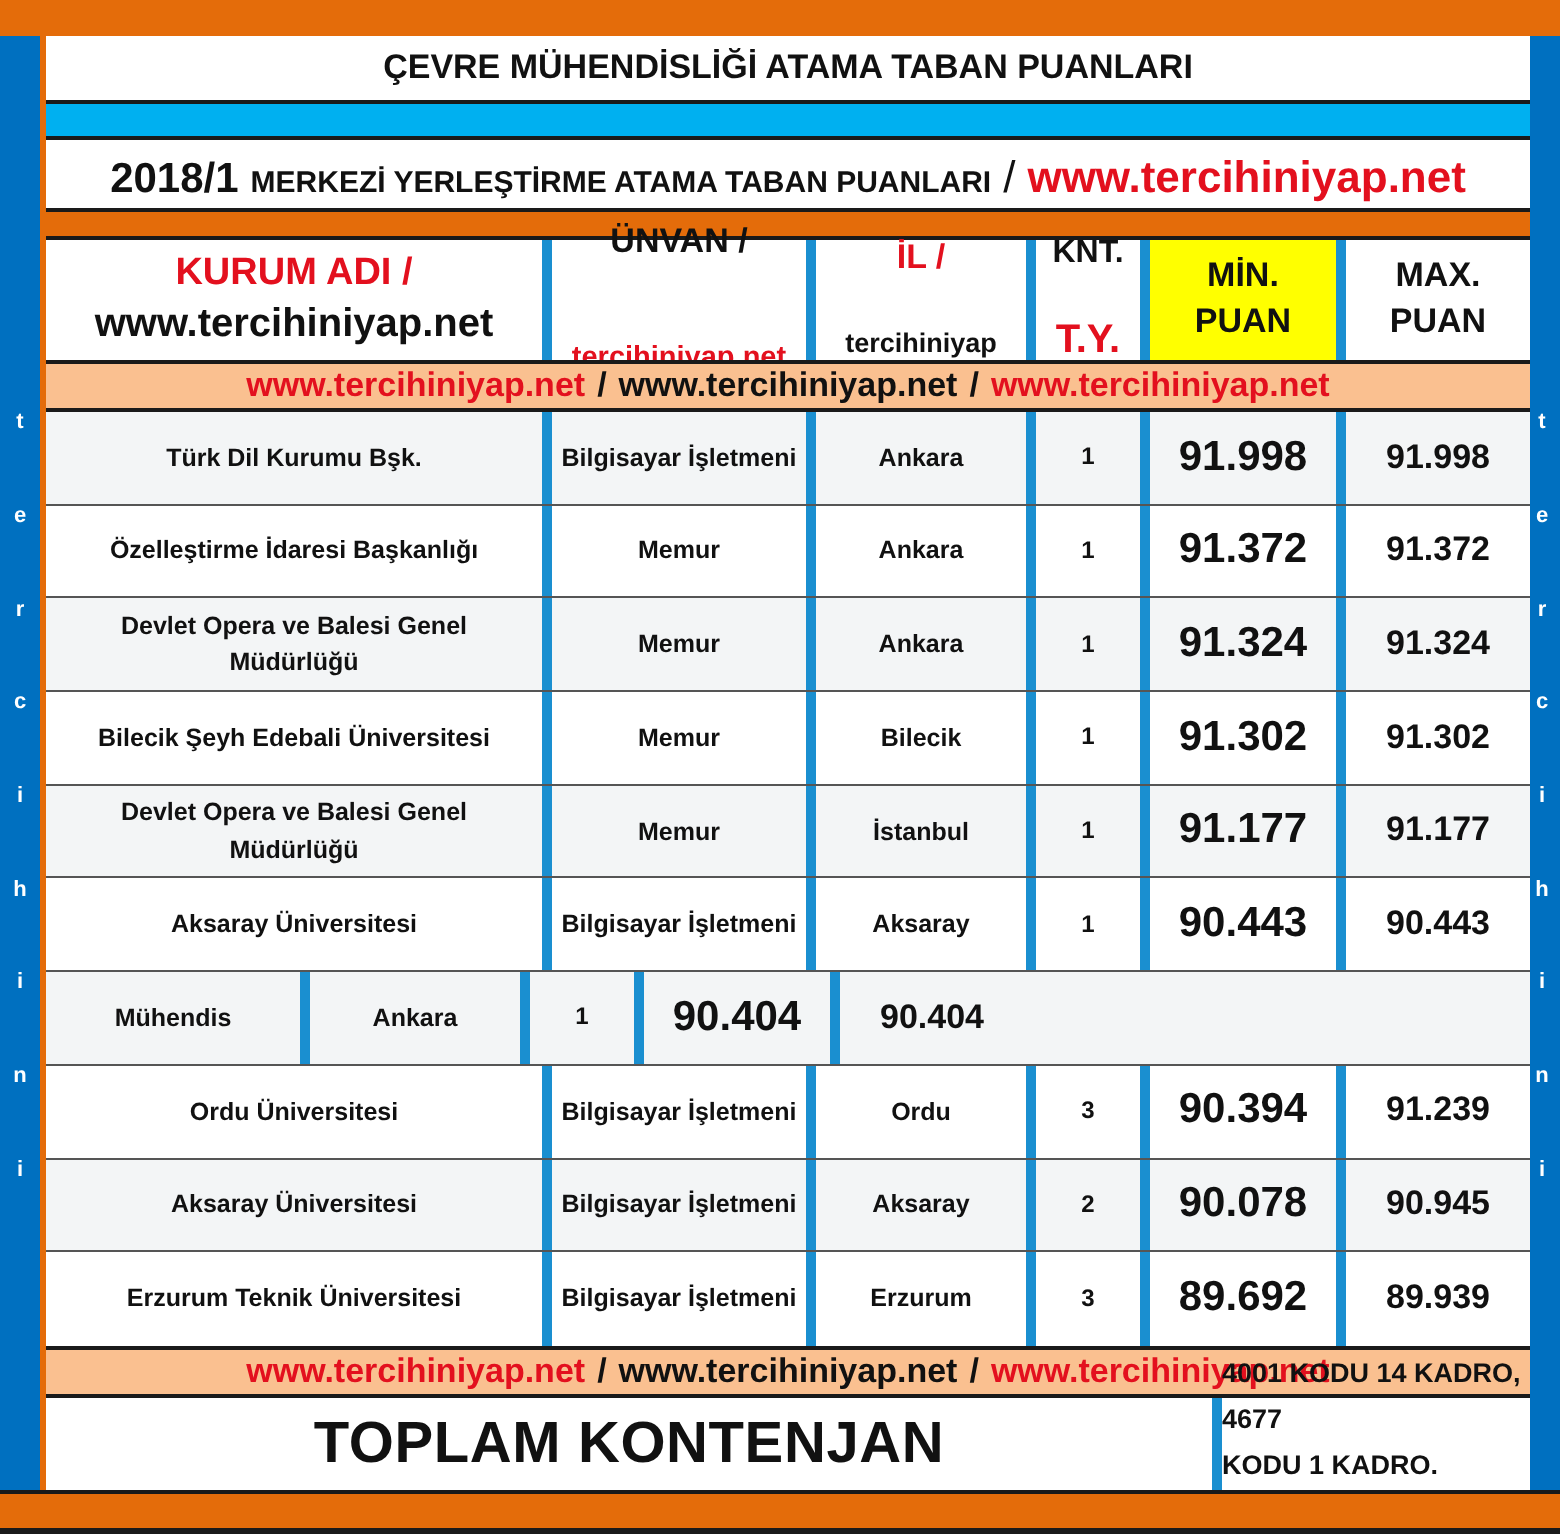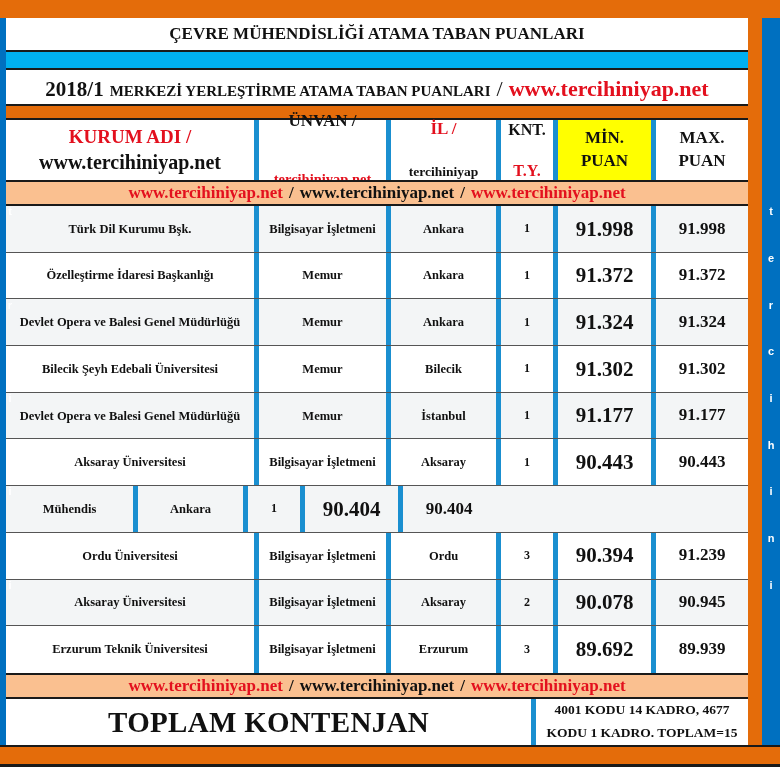--- a/index.html
+++ b/index.html
@@ -5,21 +5,21 @@
   * { box-sizing: border-box; margin: 0; padding: 0; }
   html, body { width: 780px; height: 767px; overflow: hidden; background: #e46c0a; }
   body { font-family: "Liberation Sans", "DejaVu Sans", sans-serif; position: relative; }
 
   .frame { position: absolute; left: 0; top: 0; width: 780px; height: 767px; background: #e46c0a; }
   .side-left { position: absolute; left: 0; top: 18px; width: 20px; height: 727px; background: #0070c0; }
   .side-right { position: absolute; left: 762px; top: 18px; width: 18px; height: 727px; background: #0070c0; }
   .bottom-band { position: absolute; left: 0; top: 745px; width: 780px; height: 22px; background: #e46c0a; border-top: 2px solid #1a1a1a; }
   .bottom-band::after { content: ""; position: absolute; left: 0; bottom: 0; width: 100%; height: 3px; background: #1a1a1a; }
 
-  .inner { position: absolute; left: 6px; top: 18px; width: 742px; height: 727px; background: #701a75; font-family: Liberation Serif, serif; }
+  .inner { position: absolute; left: 23px; top: 18px; width: 742px; height: 727px; background: #701a75; }
 
   .title-row { position: absolute; left: 0; top: 0; width: 742px; height: 34px; background: #fff;
     display: flex; align-items: center; justify-content: center; font-size: 17px; font-weight: bold; color: #111;
     border-bottom: 2px solid #1a1a1a; }
   .cyan-band { position: absolute; left: 0; top: 34px; width: 742px; height: 18px; background: #00b0f0; border-bottom: 2px solid #1a1a1a; }
   .sub-row { position: absolute; left: 0; top: 52px; width: 742px; height: 36px; background: #fff;
     display: flex; align-items: baseline; justify-content: center; gap: 6px; padding-top: 6px; color: #111; font-weight: bold;
     border-bottom: 2px solid #1a1a1a; }
   .sub-row .yr { font-size: 21px; }
   .sub-row .mid { font-size: 15px; }
@@ -57,21 +57,21 @@
   .c-kont { width: 57px; font-size: 12px; }
   .c-min { width: 98px; font-size: 21px; }
   .c-max { width: 92px; font-size: 17px; }
 
   .side-letters { position: absolute; top: 188px; height: 467px; width: 20px; display: flex; flex-direction: column; }
   .side-letters.left { left: 0; }
   .side-letters.right { left: 762px; width: 18px; }
   .side-letters span { height: 46.7px; display: flex; align-items: center; justify-content: center; color: #fff; font-size: 11px; font-weight: bold; }
 
   .footer { position: absolute; left: 0; top: 681px; width: 742px; height: 46px; display: flex; background: #fff; }
-  .footer .total-label { width: 530px; display: flex; align-items: center; justify-content: center; font-size: 29px; font-weight: bold; color: #111;
+  .footer .total-label { width: 588px; display: flex; align-items: center; justify-content: center; font-size: 29px; font-weight: bold; color: #111;
     border-right: 5px solid #1a8fd0; letter-spacing: 0.3px; }
   .footer .total-detail { flex: 1; display: flex; flex-direction: column; align-items: center; justify-content: center; font-size: 13.5px; font-weight: bold; color: #111; line-height: 1.7; }
 </style>
 </head>
 <body>
 
 <div class="frame"></div>
 <div class="side-left"></div>
 <div class="side-right"></div>
 
@@ -100,21 +100,21 @@
     <div class="hc c-unvan" style="width:132px;gap:37px;">
       <span class="blk" style="font-size:17px;">ÜNVAN /</span>
       <span class="red" style="font-size:14.5px;">tercihiniyap.net</span>
     </div>
     <div class="hc c-il" style="width:110px;">
       <span class="red" style="font-size:17px;">İL /</span>
       <span class="blk" style="font-size:13.5px;margin-top:22px;">tercihiniyap</span>
     </div>
     <div class="hc c-kont" style="width:57px;">
       <span class="blk" style="font-size:16px;">KNT.</span>
-      <span class="red" style="font-size:16px;margin-top:19px;">T.Y.</span>
+      <span class="red" style="font-size:20px;margin-top:19px;">T.Y.</span>
     </div>
     <div class="hc c-min min" style="width:98px;">
       <span class="blk" style="font-size:17px;">MİN.</span>
       <span class="blk" style="font-size:17px;">PUAN</span>
     </div>
     <div class="hc c-max" style="width:92px;">
       <span class="blk" style="font-size:17px;">MAX.</span>
       <span class="blk" style="font-size:17px;">PUAN</span>
     </div>
   </div>

